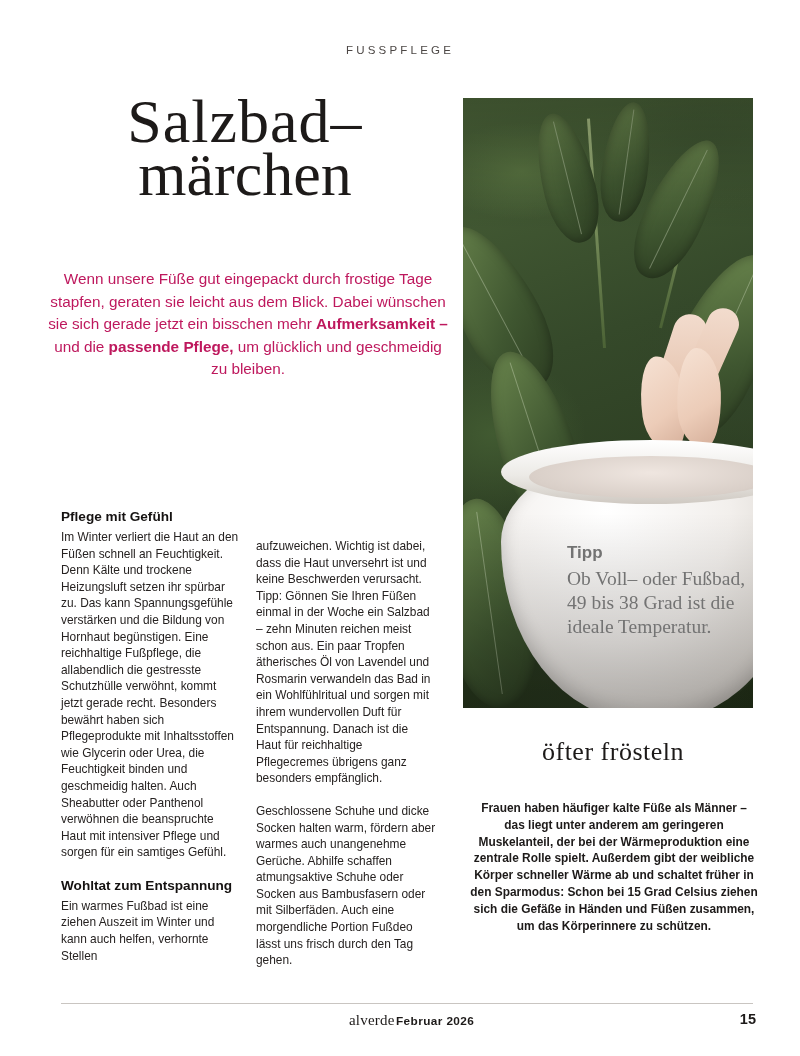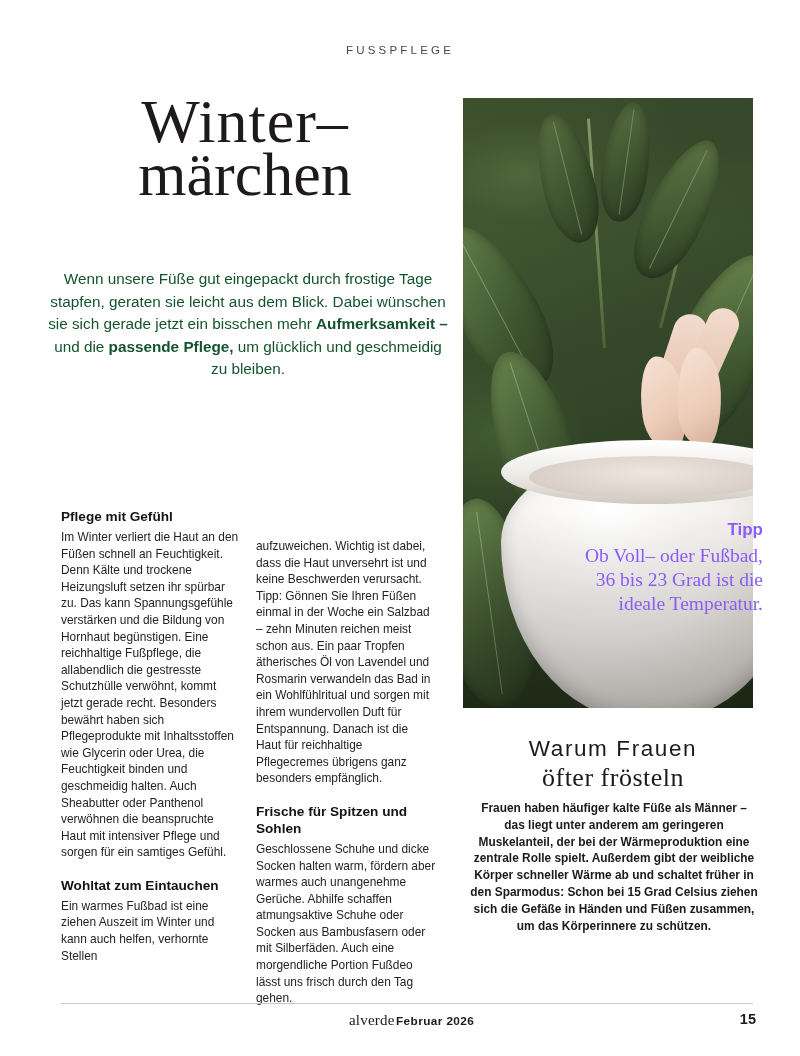--- a/index.html
+++ b/index.html
@@ -71,21 +71,21 @@
 
   
   .standfirst {
     position: absolute;
     top: 268px;
     left: 48px;
     width: 400px;
     text-align: center;
     font-size: 15.3px;
     line-height: 22.6px;
-    color: #14532d;
+    color: #be185d;
     font-weight: 300;
   }
   .standfirst b {
     font-weight: 700;
   }
 
   
   .photo {
     position: absolute;
     left: 463px;
@@ -170,24 +170,24 @@
     position: absolute;
     inset: 0;
     background: linear-gradient(to bottom, rgba(0,0,0,.18) 0%, rgba(0,0,0,0) 22%, rgba(0,0,0,0) 68%, rgba(0,0,0,.22) 100%);
     pointer-events: none;
   }
 
   
   .tipp {
     position: absolute;
     left: 567px;
-    top: 520px;
+    top: 543px;
     width: 196px;
-    text-align: right;
-    color: #8b5cf6;
+    text-align: left;
+    color: #737373;
   }
   .tipp .tipp-title {
     font-family: "Liberation Sans", sans-serif;
     font-weight: 700;
     font-size: 17px;
     margin-bottom: 4px;
   }
   .tipp .tipp-body {
     font-family: "Liberation Serif", serif;
     font-size: 19.5px;
@@ -288,21 +288,21 @@
   }
 </style>
 </head>
 <body>
 
 <div class="page">
 
   <div class="kicker">FUSSPFLEGE</div>
 
   <div class="headline">
-    <div class="l1">Winter–</div>
+    <div class="l1">Salzbad–</div>
     <div class="l2">märchen</div>
   </div>
 
   <div class="standfirst">
     <span>Wenn unsere Füße gut eingepackt durch frostige Tage stapfen, geraten sie leicht aus dem Blick. Dabei wünschen sie sich gerade jetzt ein bisschen mehr </span><b>Aufmerksamkeit –</b><span> und die </span><b>passende Pflege,</b><span> um glücklich und geschmeidig zu bleiben.</span>
   </div>
 
   <div class="photo">
     <div class="leaves"></div>
 
@@ -324,40 +324,38 @@
     <div class="foot" style="left:214px; top:250px; width:44px; height:100px; transform:rotate(-2deg);"></div>
 
     <div class="basin"></div>
     <div class="basin-rim"></div>
     <div class="water"></div>
     <div class="shadow"></div>
   </div>
 
   <div class="tipp">
     <div class="tipp-title">Tipp</div>
-    <div class="tipp-body">Ob Voll– oder Fußbad, 36 bis 23 Grad ist die ideale Temperatur.</div>
+    <div class="tipp-body">Ob Voll– oder Fußbad, 49 bis 38 Grad ist die ideale Temperatur.</div>
   </div>
 
   <div class="col" id="col1">
     <h3>Pflege mit Gefühl</h3>
     <p>Im Winter verliert die Haut an den Füßen schnell an Feuchtigkeit. Denn Kälte und trockene Heizungsluft setzen ihr spürbar zu. Das kann Spannungsgefühle verstärken und die Bildung von Hornhaut begünstigen. Eine reichhaltige Fußpflege, die allabendlich die gestresste Schutzhülle verwöhnt, kommt jetzt gerade recht. Besonders bewährt haben sich Pflegeprodukte mit Inhaltsstoffen wie Glycerin oder Urea, die Feuchtigkeit binden und geschmeidig halten. Auch Sheabutter oder Panthenol verwöhnen die beanspruchte Haut mit intensiver Pflege und sorgen für ein samtiges Gefühl.</p>
     <div class="spacer"></div>
-    <h3>Wohltat zum Eintauchen</h3>
+    <h3>Wohltat zum Entspannung</h3>
     <p>Ein warmes Fußbad ist eine ziehen Auszeit im Winter und kann auch helfen, verhornte Stellen</p>
   </div>
 
   <div class="col" id="col2">
     <p>aufzuweichen. Wichtig ist dabei, dass die Haut unversehrt ist und keine Beschwerden verursacht. Tipp: Gönnen Sie Ihren Füßen einmal in der Woche ein Salzbad – zehn Minuten reichen meist schon aus. Ein paar Tropfen ätherisches Öl von Lavendel und Rosmarin verwandeln das Bad in ein Wohlfühlritual und sorgen mit ihrem wundervollen Duft für Entspannung. Danach ist die Haut für reichhaltige Pflegecremes übrigens ganz besonders empfänglich.</p>
     <div class="spacer"></div>
-    <h3>Frische für Spitzen und Sohlen</h3>
     <p>Geschlossene Schuhe und dicke Socken halten warm, fördern aber warmes auch unangenehme Gerüche. Abhilfe schaffen atmungsaktive Schuhe oder Socken aus Bambusfasern oder mit Silberfäden. Auch eine morgendliche Portion Fußdeo lässt uns frisch durch den Tag gehen.</p>
   </div>
 
   <div class="feature-title">
-    <div class="ft1">Warum Frauen</div>
     <div class="ft2">öfter frösteln</div>
   </div>
   <div class="feature-body">Frauen haben häufiger kalte Füße als Männer – das liegt unter anderem am geringeren Muskelanteil, der bei der Wärmeproduktion eine zentrale Rolle spielt. Außerdem gibt der weibliche Körper schneller Wärme ab und schaltet früher in den Sparmodus: Schon bei 15 Grad Celsius ziehen sich die Gefäße in Händen und Füßen zusammen, um das Körperinnere zu schützen.</div>
 
   <div class="footer-rule"></div>
   <div class="footer-brand">alverde</div>
   <div class="footer-date">Februar 2026</div>
   <div class="folio">15</div>
 
 </div>

